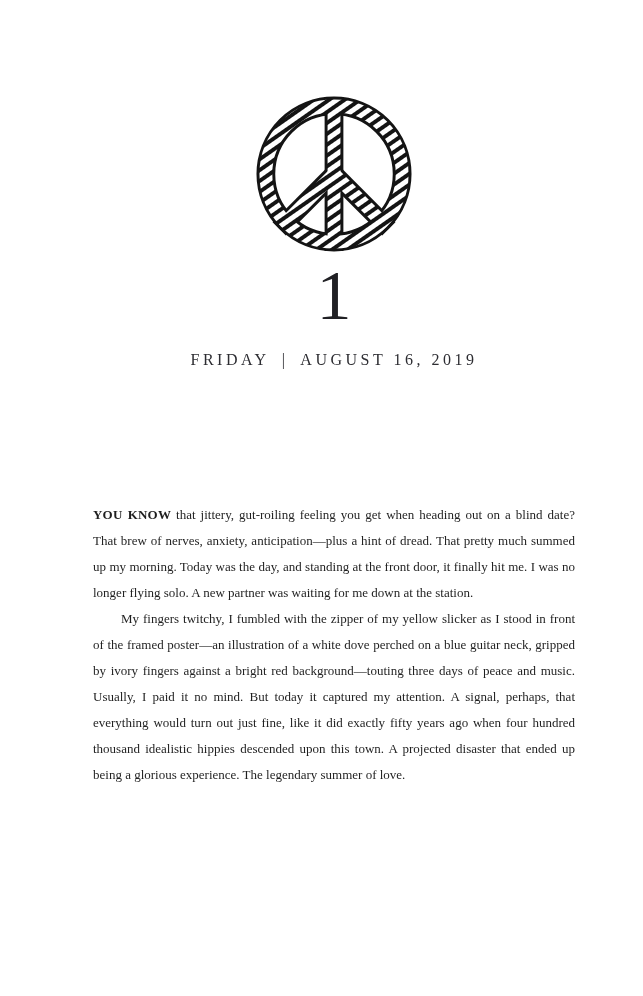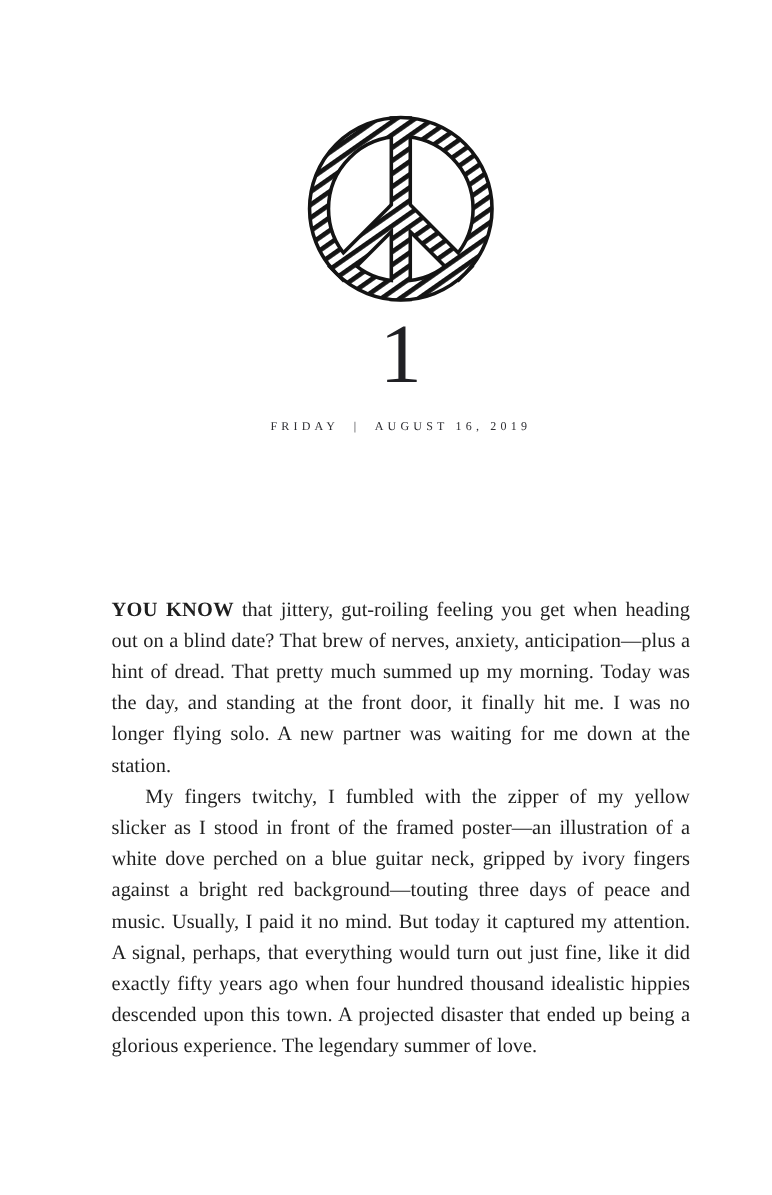--- a/index.html
+++ b/index.html
@@ -28,34 +28,34 @@
   .chapter-number {
     margin-top: 8px;
     text-align: center;
     font-size: 70px;
     line-height: 1;
     color: #202024;
   }
   .dateline {
     margin-top: 19px;
     text-align: center;
-    font-size: 10px;
+    font-size: 16px;
     line-height: 1.2;
     letter-spacing: 3.5px;
     color: #2d2d32;
     white-space: nowrap;
   }
   .dateline .sep {
     display: inline-block;
     margin: 0 12px;
     color: #2d2d32;
   }
   .body-text {
     margin-top: 133px;
-    font-size: 17px;
+    font-size: 13px;
     line-height: 26px;
     text-align: justify;
     color: #1f1f1f;
   }
   .body-text p {
     margin: 0;
   }
   .body-text p.indent {
     text-indent: 28px;
   }

